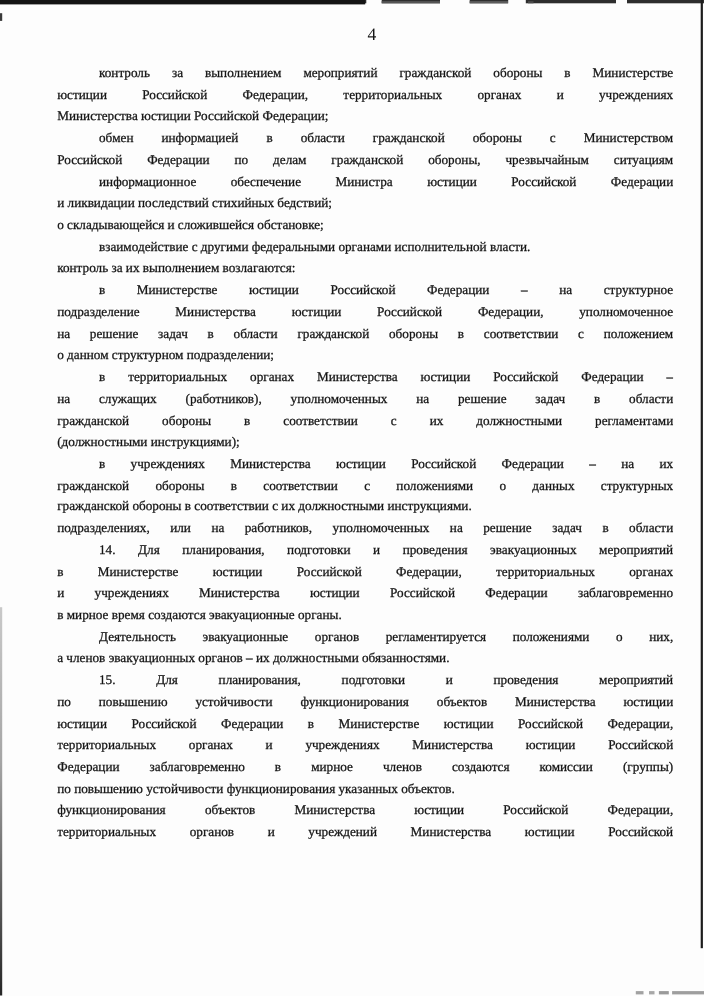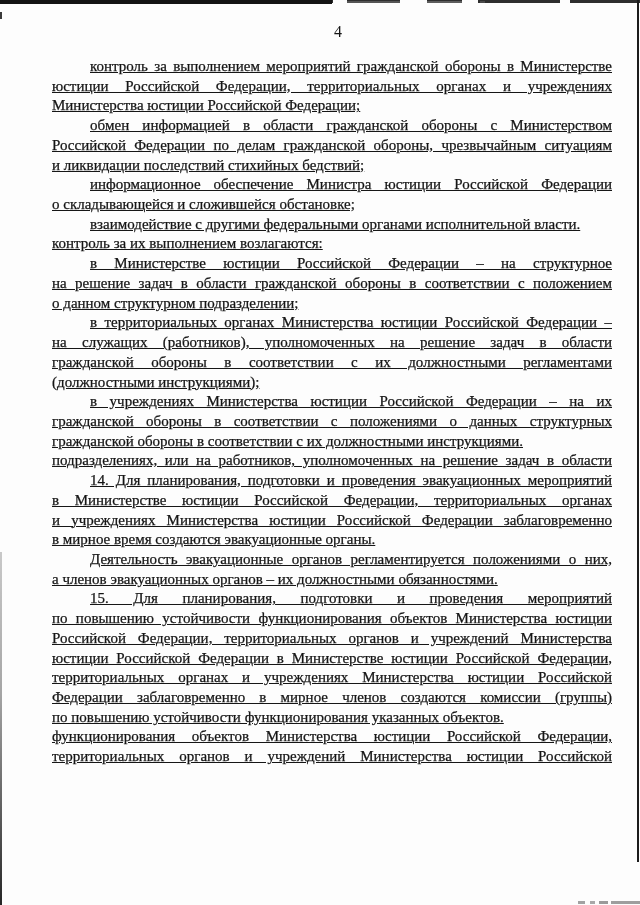--- a/index.html
+++ b/index.html
@@ -53,22 +53,21 @@
     font-size: 16px;
     line-height: 18px;
     color: var(--ink, #161616);
   }
   
   .doc-body {
     position: absolute;
     left: 52px;
     top: 57px;
     width: 560px;
-    font-size: 15px;
-    text-decoration: underline;
+    font-size: 12px;
     -webkit-text-stroke: 0.25px var(--ink, #161616);
   }
   .line {
     height: 19.72px;
     line-height: 19.72px;
     overflow: hidden;
     text-align: justify;
     text-align-last: justify;
     white-space: normal;
   }
@@ -98,45 +97,45 @@
   <div class="artifact br-solid"></div>
 
   <div class="page-number">4</div>
 
   <div class="doc-body">
       <div class="line first">контроль за выполнением мероприятий гражданской обороны в Министерстве</div>
       <div class="line">юстиции Российской Федерации, территориальных органах и учреждениях</div>
       <div class="line last">Министерства юстиции Российской Федерации;</div>
       <div class="line first">обмен информацией в области гражданской обороны с Министерством</div>
       <div class="line">Российской Федерации по делам гражданской обороны, чрезвычайным ситуациям</div>
+      <div class="line first">информационное обеспечение Министра юстиции Российской Федерации</div>
       <div class="line last">и ликвидации последствий стихийных бедствий;</div>
-      <div class="line first">информационное обеспечение Министра юстиции Российской Федерации</div>
       <div class="line last">о складывающейся и сложившейся обстановке;</div>
       <div class="line first last">взаимодействие с другими федеральными органами исполнительной власти.</div>
       <div class="line last">контроль за их выполнением возлагаются:</div>
       <div class="line first">в Министерстве юстиции Российской Федерации – на структурное</div>
+      <div class="line">подразделение Министерства юстиции Российской Федерации, уполномоченное</div>
       <div class="line">на решение задач в области гражданской обороны в соответствии с положением</div>
       <div class="line last">о данном структурном подразделении;</div>
       <div class="line first">в территориальных органах Министерства юстиции Российской Федерации –</div>
       <div class="line">на служащих (работников), уполномоченных на решение задач в области</div>
       <div class="line">гражданской обороны в соответствии с их должностными регламентами</div>
       <div class="line last">(должностными инструкциями);</div>
       <div class="line first">в учреждениях Министерства юстиции Российской Федерации – на их</div>
       <div class="line">гражданской обороны в соответствии с положениями о данных структурных</div>
       <div class="line last">гражданской обороны в соответствии с их должностными инструкциями.</div>
       <div class="line">подразделениях, или на работников, уполномоченных на решение задач в области</div>
       <div class="line first">14. Для планирования, подготовки и проведения эвакуационных мероприятий</div>
       <div class="line">в Министерстве юстиции Российской Федерации, территориальных органах</div>
       <div class="line">и учреждениях Министерства юстиции Российской Федерации заблаговременно</div>
       <div class="line last">в мирное время создаются эвакуационные органы.</div>
       <div class="line first">Деятельность эвакуационные органов регламентируется положениями о них,</div>
       <div class="line last">а членов эвакуационных органов – их должностными обязанностями.</div>
       <div class="line first">15. Для планирования, подготовки и проведения мероприятий</div>
       <div class="line">по повышению устойчивости функционирования объектов Министерства юстиции</div>
-      <div class="line">Российской Федерации, территориальных органов и учреждений Министерства</div>
       <div class="line">юстиции Российской Федерации в Министерстве юстиции Российской Федерации,</div>
       <div class="line">территориальных органах и учреждениях Министерства юстиции Российской</div>
       <div class="line">Федерации заблаговременно в мирное членов создаются комиссии (группы)</div>
       <div class="line last">по повышению устойчивости функционирования указанных объектов.</div>
       <div class="line">функционирования объектов Министерства юстиции Российской Федерации,</div>
       <div class="line">территориальных органов и учреждений Министерства юстиции Российской</div>
     </div>
 
 </div>
 

